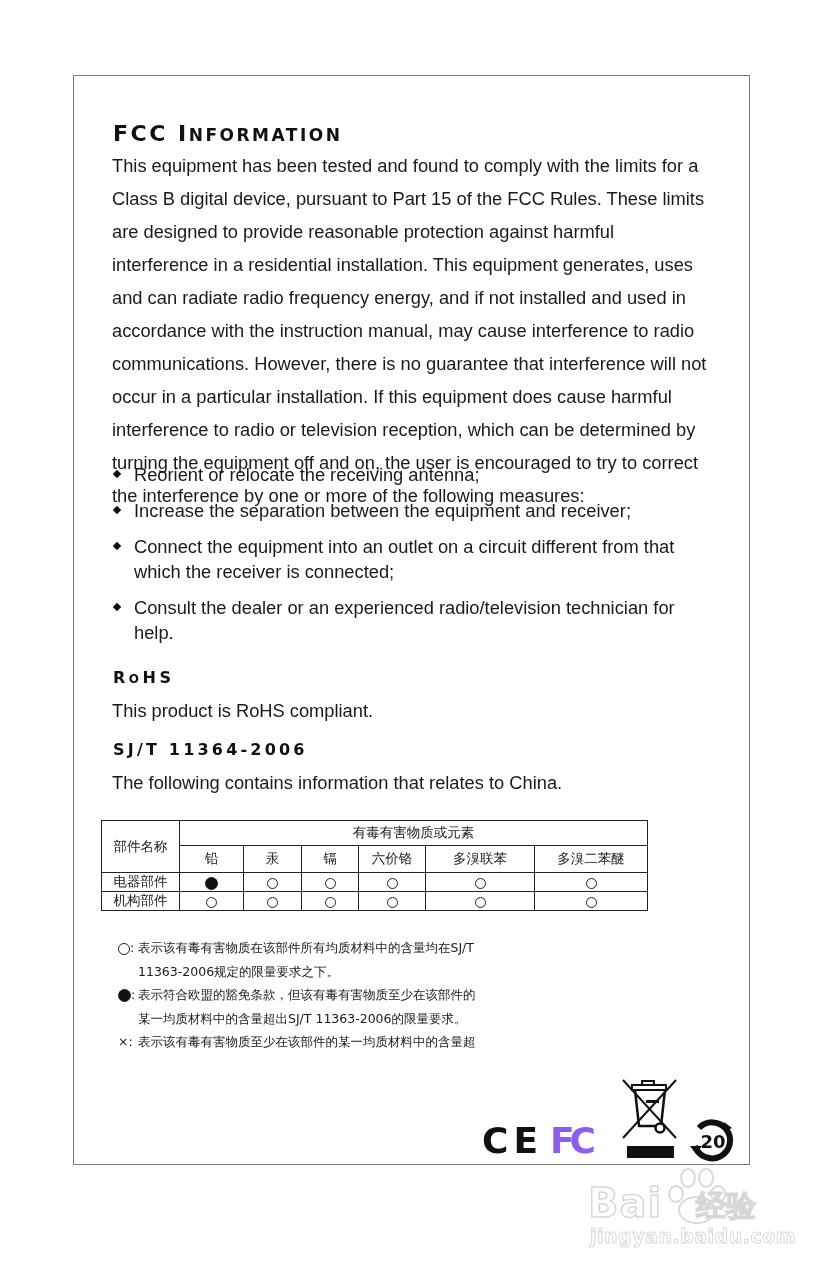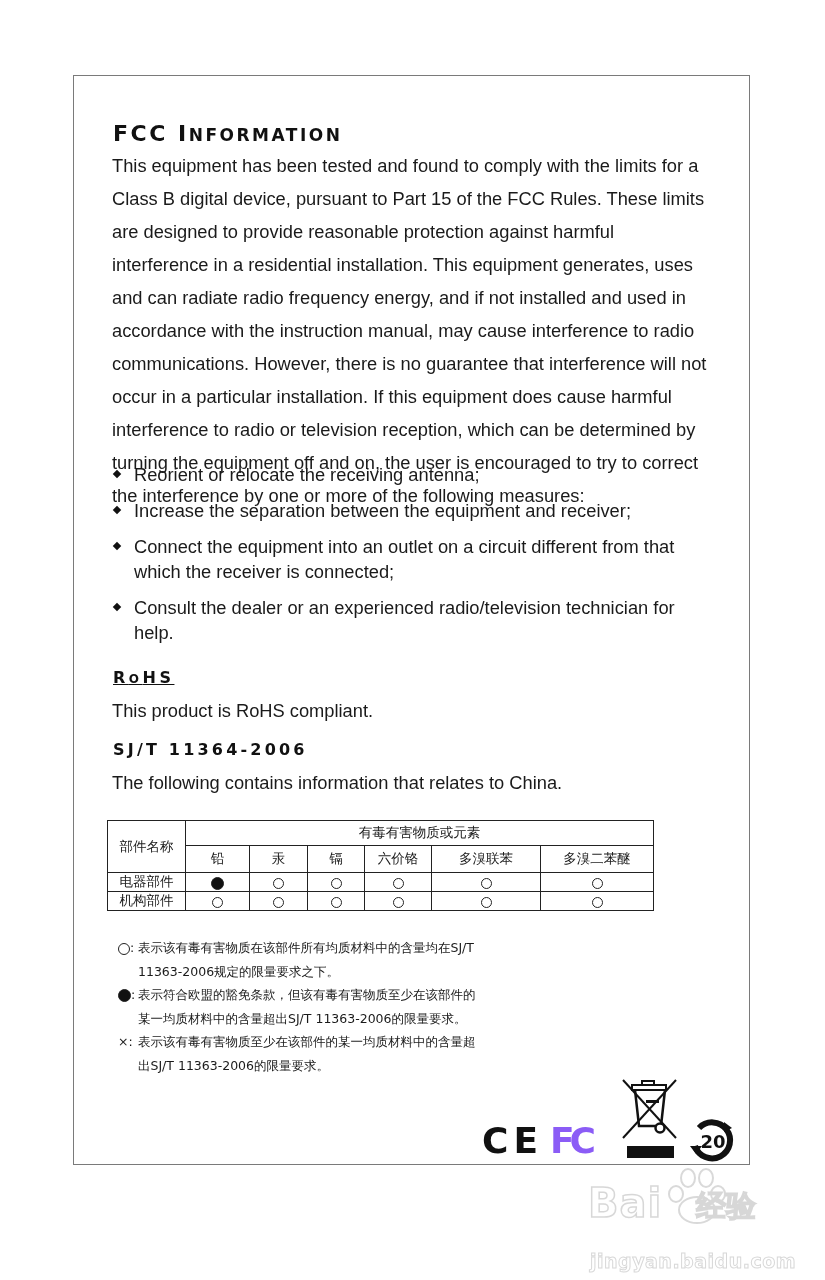--- a/index.html
+++ b/index.html
@@ -1,32 +1,32 @@
 <!DOCTYPE html>
 <html><head>
 <meta charset="utf-8">
 <style>
   html, body { margin: 0; padding: 0; background: #ffffff; }
   body { width: 825px; height: 1280px; position: relative; overflow: hidden; font-family: "Liberation Sans", "DejaVu Sans", sans-serif; color: #1a1a1a; }
   .page { position: absolute; left: 73px; top: 75px; width: 677px; height: 1090px; border: 1px solid #7a7a7a; box-sizing: border-box; }
   .heading { position: absolute; left: 113px; font-family: "DejaVu Sans", sans-serif; font-weight: bold; letter-spacing: 3px; color: #111; }
   .h-fcc { top: 121px; font-size: 22px; letter-spacing: 2.5px; }
   .h-fcc .sc { font-size: 17px; }
-  .h-rohs { top: 668px; font-size: 16px; letter-spacing: 3.5px; text-decoration: underline; }
+  .h-rohs { top: 668px; font-size: 16px; letter-spacing: 3.5px; }
   .h-rohs .sc { font-size: 12px; }
   .h-sjt { top: 740px; font-size: 16px; letter-spacing: 3.2px; }
   .para { position: absolute; left: 112px; width: 600px; font-size: 18.3px; line-height: 33px; color: #1a1a1a; }
   .p-fcc { top: 149px; }
   .bullets { position: absolute; left: 112px; top: 462px; width: 600px; margin: 0; padding: 0; list-style: none; font-size: 18.3px; line-height: 25px; }
   .bullets li { position: relative; padding-left: 22px; }
   .bullets li + li { margin-top: 11px; }
   .bullets .diamond { position: absolute; left: 2px; top: 9px; width: 6px; height: 6px; background: #111; transform: rotate(45deg); }
   .p-rohs { top: 694px; }
   .p-sjt { top: 766px; }
-  table.haz { position: absolute; left: 107px; top: 820px; border-collapse: collapse; font-family: "DejaVu Sans", sans-serif; font-size: 13.5px; color: #1a1a1a; }
+  table.haz { position: absolute; left: 101px; top: 820px; border-collapse: collapse; font-family: "DejaVu Sans", sans-serif; font-size: 13.5px; color: #1a1a1a; }
   table.haz td, table.haz th { border: 1.3px solid #222; padding: 0; text-align: center; font-weight: normal; }
   table.haz .rowhead { width: 77px; text-align: center; }
   table.haz tr.r1 th { height: 24px; }
   table.haz tr.r2 th { height: 26px; }
   table.haz tr.r3 td, table.haz tr.r4 td { height: 18px; }
   .c1 { width: 63px; } .c2 { width: 57px; } .c3 { width: 56px; } .c4 { width: 66px; } .c5 { width: 108px; } .c6 { width: 112px; margin-left: 24px; }
   .mark { display: inline-block; width: 11px; height: 11px; border-radius: 50%; border: 1.3px solid #222; box-sizing: border-box; vertical-align: middle; }
   .mark.filled { background: #111; width: 13px; height: 13px; }
   .notes { position: absolute; left: 118px; top: 936px; font-family: "DejaVu Sans", sans-serif; font-size: 12.5px; line-height: 23.5px; color: #1a1a1a; }
   .notes .note { position: relative; padding-left: 20px; }
@@ -35,21 +35,21 @@
   .notes .sym .mark.filled { width: 13px; height: 13px; }
   .logos { position: absolute; left: 480px; top: 1078px; width: 270px; height: 88px; }
   .logo-ce { position: absolute; left: 2px; top: 42px; font-family: "DejaVu Sans", sans-serif; font-weight: bold; font-size: 36px; letter-spacing: 5px; color: #111; }
   .logo-fc { position: absolute; left: 70px; top: 42px; font-family: "DejaVu Sans", sans-serif; font-weight: bold; font-size: 36px; letter-spacing: -5px; color: #8b5cf6; }
   .logo-weee { position: absolute; left: 140px; top: 0; width: 60px; height: 82px; }
   .logo-epu { position: absolute; left: 206px; top: 38px; width: 52px; height: 48px; }
   .watermark { position: absolute; left: 588px; top: 1158px; width: 200px; height: 100px; opacity: 0.55; }
   .wm-bai { position: absolute; left: 0; top: 22px; font-family: "DejaVu Sans", sans-serif; font-weight: bold; font-size: 40px; color: #fff; -webkit-text-stroke: 1.5px #b8b8b8; letter-spacing: 1px; }
   .wm-paw { position: absolute; left: 78px; top: 8px; width: 62px; height: 60px; }
   .wm-jy { position: absolute; left: 108px; top: 28px; font-family: "DejaVu Sans", sans-serif; font-weight: bold; font-size: 30px; color: #fff; -webkit-text-stroke: 1.3px #b8b8b8; }
-  .wm-url { position: absolute; left: 2px; top: 92px; font-family: "DejaVu Sans", sans-serif; font-weight: bold; font-size: 19px; color: #fff; -webkit-text-stroke: 1px #b8b8b8; letter-spacing: 0.5px; }
+  .wm-url { position: absolute; left: 2px; top: 67px; font-family: "DejaVu Sans", sans-serif; font-weight: bold; font-size: 19px; color: #fff; -webkit-text-stroke: 1px #b8b8b8; letter-spacing: 0.5px; }
 </style>
 </head>
 <body>
 
 <div class="page"></div>
 
 <div class="heading h-fcc"><span>FCC I</span><span class="sc">NFORMATION</span></div>
 <div class="para p-fcc">This equipment has been tested and found to comply with the limits for a Class B digital device, pursuant to Part 15 of the FCC Rules. These limits are designed to provide reasonable protection against harmful interference in a residential installation. This equipment generates, uses and can radiate radio frequency energy, and if not installed and used in accordance with the instruction manual, may cause interference to radio communications. However, there is no guarantee that interference will not occur in a particular installation. If this equipment does cause harmful interference to radio or television reception, which can be determined by turning the equipment off and on, the user is encouraged to try to correct the interference by one or more of the following measures:</div>
 
 <ul class="bullets">
@@ -107,21 +107,20 @@
     <div>11363-2006规定的限量要求之下。</div>
   </div>
   <div class="note">
     <span class="sym"><span class="mark filled"></span><span>:</span></span>
     <div>表示符合欧盟的豁免条款，但该有毒有害物质至少在该部件的</div>
     <div>某一均质材料中的含量超出SJ/T 11363-2006的限量要求。</div>
   </div>
   <div class="note">
     <span class="sym"><span>×</span><span>:</span></span>
     <div>表示该有毒有害物质至少在该部件的某一均质材料中的含量超</div>
-    <div>出SJ/T 11363-2006的限量要求。</div>
   </div>
 </div>
 
 <div class="logos">
   <div class="logo-ce">CE</div>
   <div class="logo-fc"><span>FC</span></div>
   <svg class="logo-weee" viewBox="0 0 60 82">
     <rect x="22" y="3" width="12" height="4" fill="none" stroke="#111" stroke-width="2"></rect>
     <rect x="12" y="7" width="34" height="5" fill="none" stroke="#111" stroke-width="2"></rect>
     <path d="M15 12 L19 48 L41 48 L45 12" fill="none" stroke="#111" stroke-width="2.5"></path>

